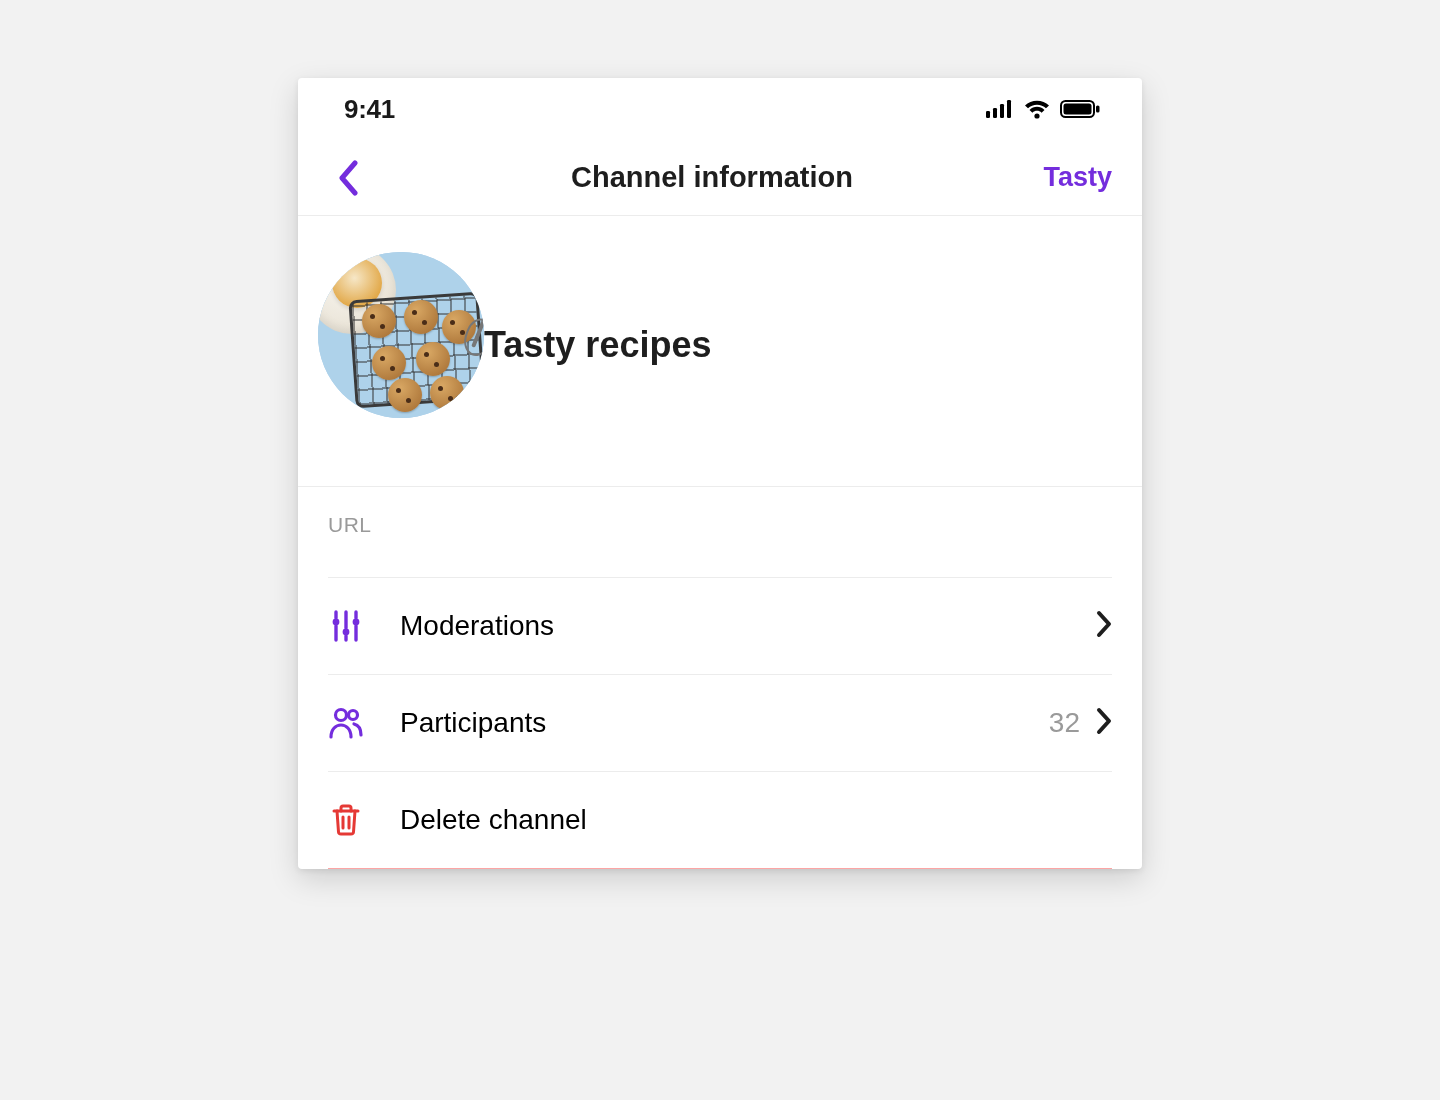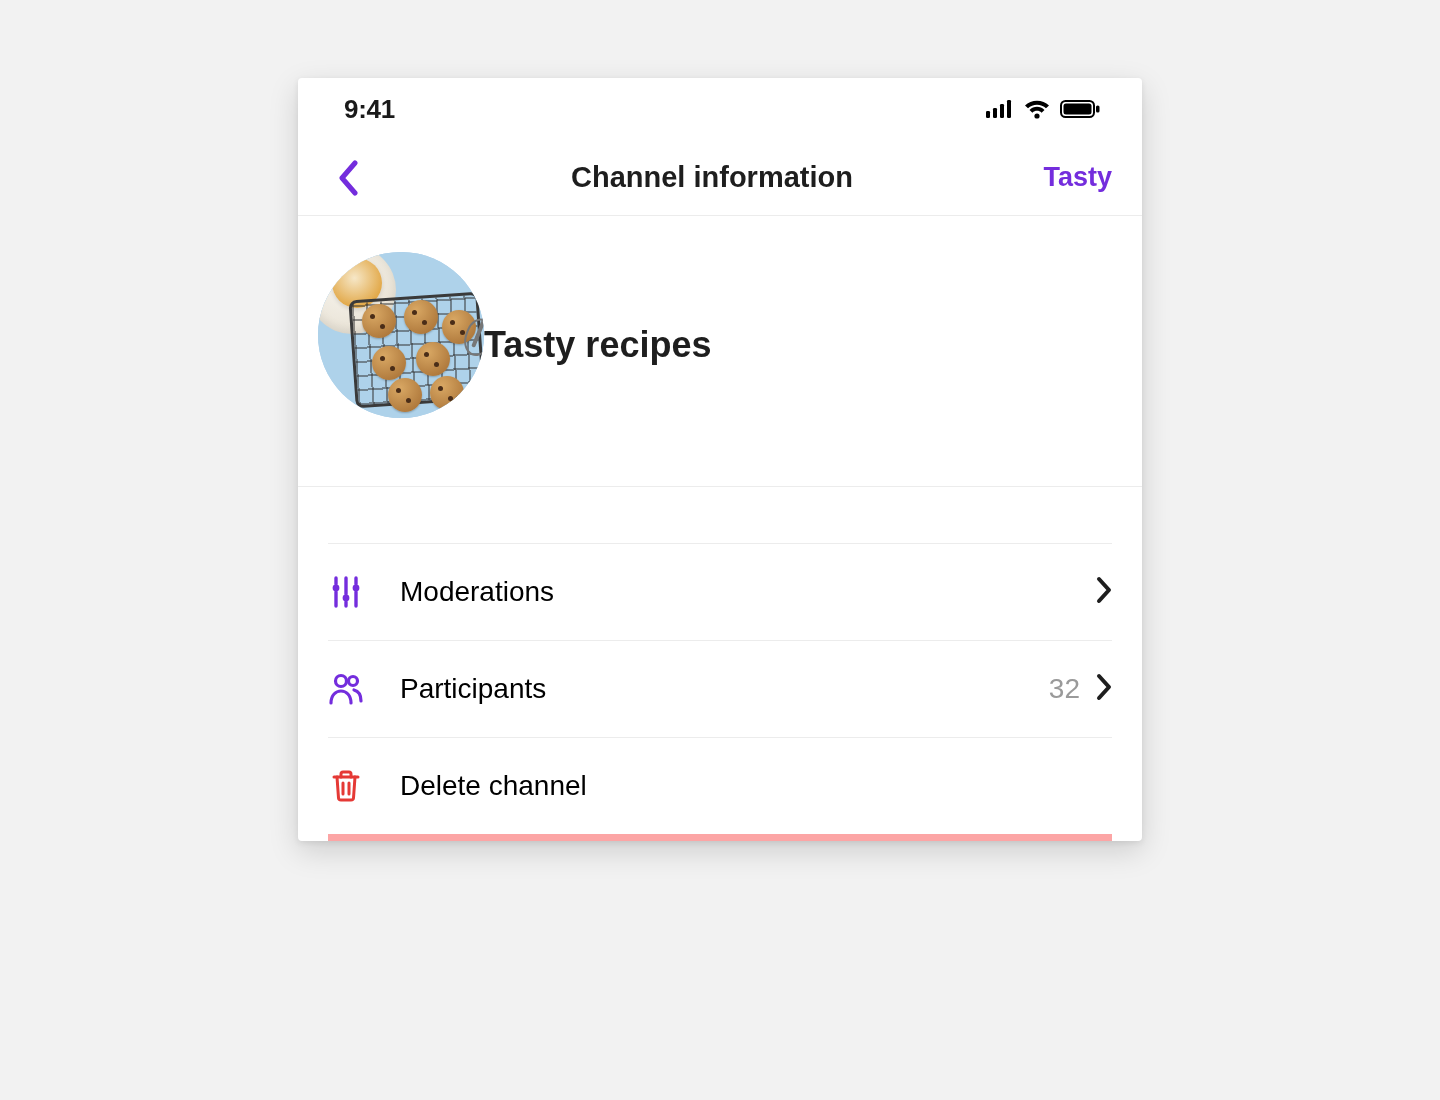--- a/index.html
+++ b/index.html
@@ -290,20 +290,21 @@
           <div class="cookie c7"></div>
           <div class="whisk"></div>
         </div>
       </div>
       <div class="channel-name">Tasty recipes</div>
     </div>
 
     <div class="section">
       <div class="section-inner">
         <div class="url-block">
+          <div class="url-label">URL</div>
         </div>
 
         <div class="row">
           <div class="row-icon">
             <svg width="34" height="34" viewBox="0 0 34 34">
               <g stroke="#742ddd" stroke-width="3.4" stroke-linecap="round" fill="none">
                 <line x1="7" y1="3" x2="7" y2="9"></line>
                 <line x1="7" y1="17" x2="7" y2="31"></line>
                 <line x1="17" y1="3" x2="17" y2="19"></line>
                 <line x1="17" y1="27" x2="17" y2="31"></line>
@@ -336,21 +337,21 @@
           </div>
           <div class="row-label">Participants</div>
           <div class="row-value">32</div>
           <div class="row-chevron">
             <svg width="16" height="28" viewBox="0 0 16 28">
               <polyline points="3,3 13,14 3,25" fill="none" stroke="#1e1e1e" stroke-width="4" stroke-linecap="round" stroke-linejoin="round"></polyline>
             </svg>
           </div>
         </div>
 
-        <div class="row" style="border-bottom:7px solid #fca5a5">
+        <div class="row" style="border-bottom:1px solid #fca5a5">
           <div class="row-icon">
             <svg width="32" height="34" viewBox="0 0 32 34">
               <g fill="none" stroke="#e53935" stroke-width="3" stroke-linecap="round" stroke-linejoin="round">
                 <path d="M4 8 H28"></path>
                 <path d="M11 8 V5 C11 3.5 12 3 13 3 H19 C20 3 21 3.5 21 5 V8"></path>
                 <path d="M7 8 L8.5 29 C8.6 30.5 9.5 31 11 31 H21 C22.5 31 23.4 30.5 23.5 29 L25 8"></path>
                 <line x1="13" y1="14" x2="13" y2="25"></line>
                 <line x1="19" y1="14" x2="19" y2="25"></line>
               </g>
             </svg>

